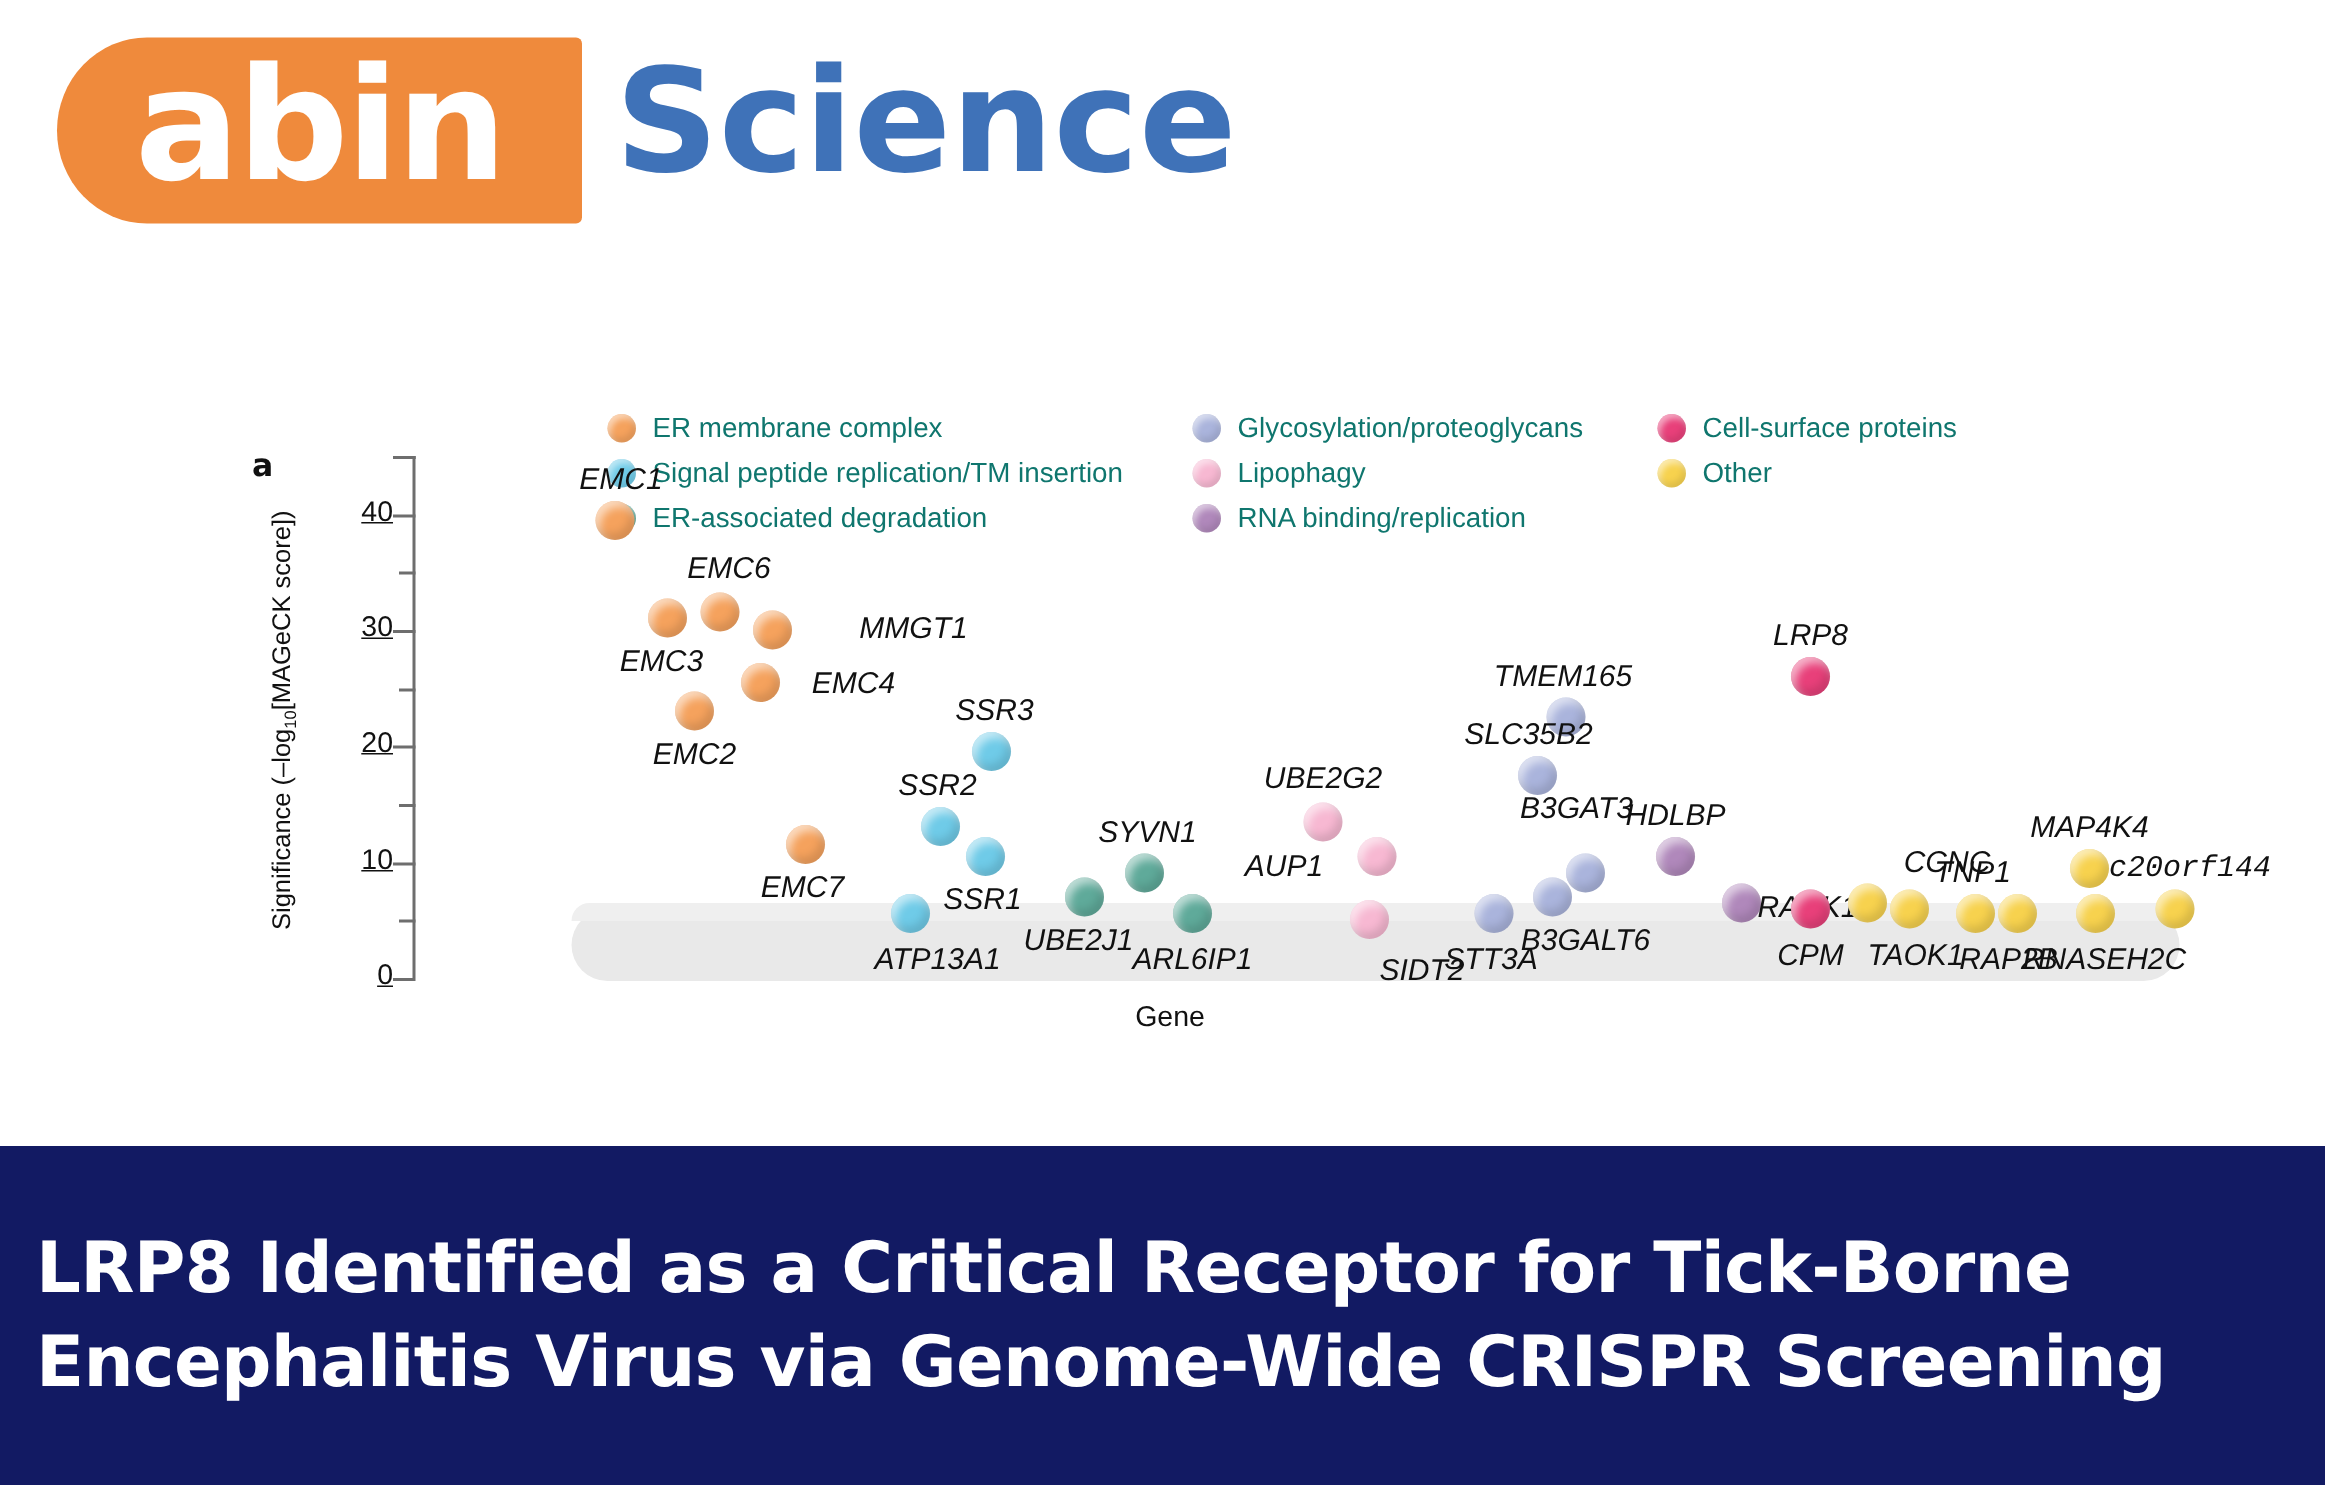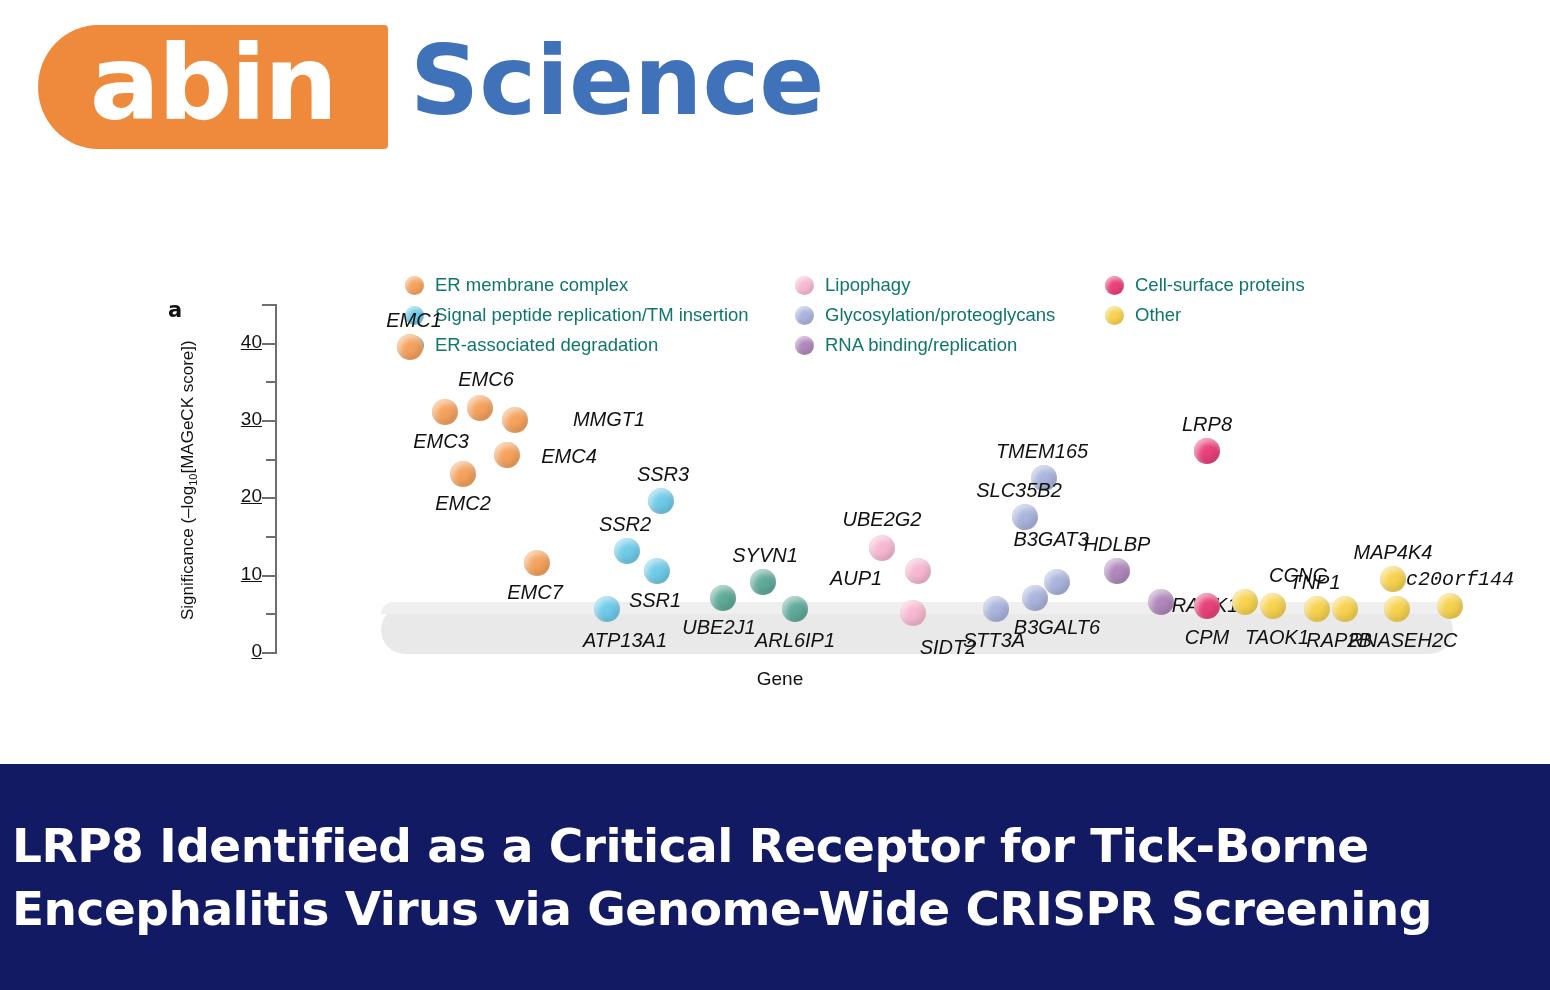--- a/index.html
+++ b/index.html
@@ -134,21 +134,21 @@
 
   
   #banner{
     position:absolute;left:0;top:764px;width:1550px;height:226px;
     background:#121a63;
     display:flex;flex-direction:column;justify-content:center;
   }
   .banner-line{
     font-family:"DejaVu Sans", sans-serif;
     font-size:47px;font-weight:700;color:#ffffff;
-    padding-left:12px;line-height:1.35;
+    padding-left:24px;line-height:1.35;
     letter-spacing:-0.5px;
   }
 </style>
 </head>
 <body>
 
 <div id="header">
   <div id="logo">
     <div id="logo-mark">
       <span id="logo-mark-text">abin</span>
@@ -171,26 +171,26 @@
           <span class="legend-dot" style="background: rgb(111, 203, 232);"></span>
           <span class="legend-label">Signal peptide replication/TM insertion</span>
         </div>
         <div class="legend-item">
           <span class="legend-dot" style="background: rgb(95, 170, 154);"></span>
           <span class="legend-label">ER-associated degradation</span>
         </div>
       </div>
       <div class="legend-col" style="left: 390px;">
         <div class="legend-item">
+          <span class="legend-dot" style="background: rgb(170, 180, 220);"></span>
+          <span class="legend-label">Glycosylation/proteoglycans</span>
+        </div>
+        <div class="legend-item">
           <span class="legend-dot" style="background: rgb(247, 184, 210);"></span>
           <span class="legend-label">Lipophagy</span>
-        </div>
-        <div class="legend-item">
-          <span class="legend-dot" style="background: rgb(170, 180, 220);"></span>
-          <span class="legend-label">Glycosylation/proteoglycans</span>
         </div>
         <div class="legend-item">
           <span class="legend-dot" style="background: rgb(176, 136, 187);"></span>
           <span class="legend-label">RNA binding/replication</span>
         </div>
       </div>
       <div class="legend-col" style="left: 700px;">
         <div class="legend-item">
           <span class="legend-dot" style="background: rgb(232, 64, 122);"></span>
           <span class="legend-label">Cell-surface proteins</span>

